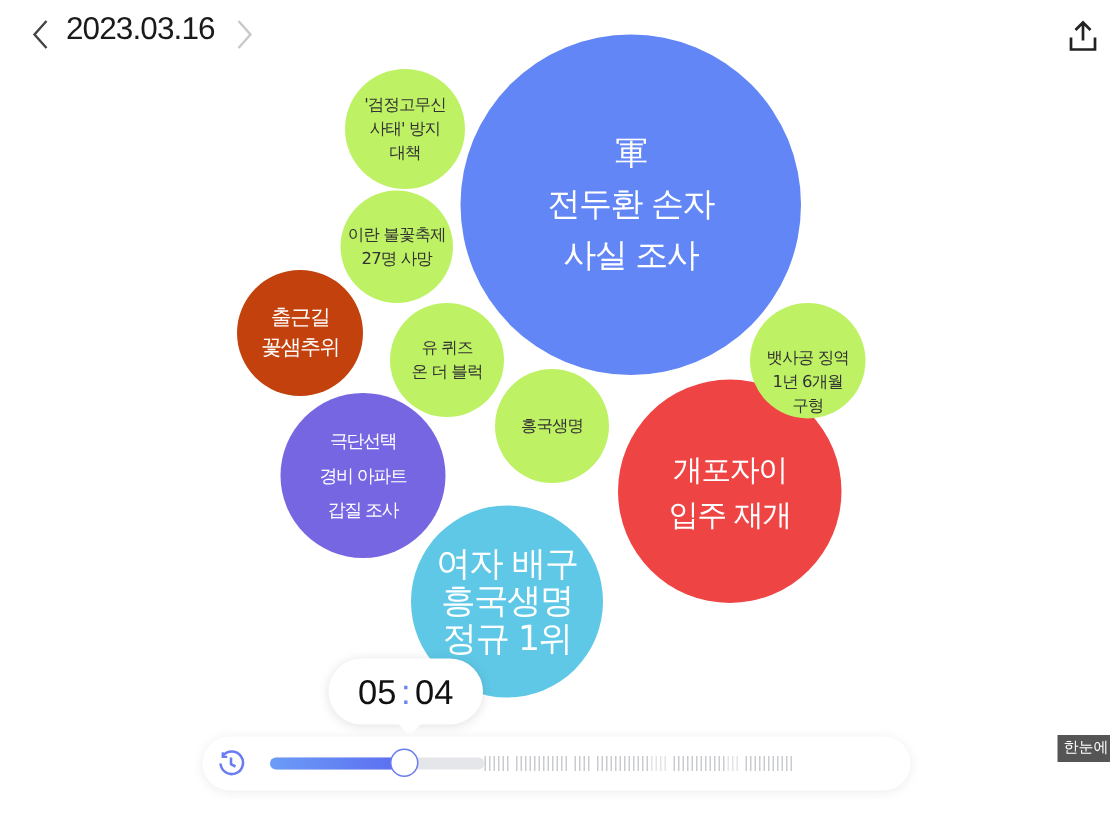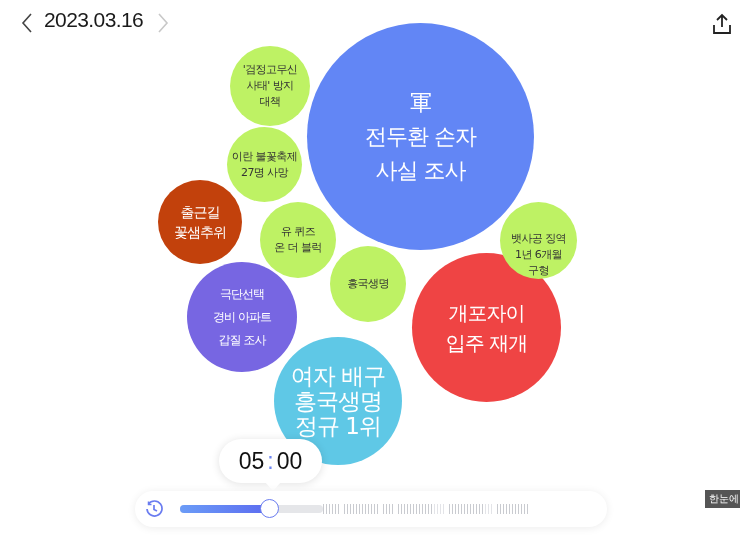--- a/index.html
+++ b/index.html
@@ -88,21 +88,21 @@
 <div class="bubble gray b8"><span>유 퀴즈
 온 더 블럭</span></div>
 <div class="bubble gray b9"><span>뱃사공 징역
 1년 6개월
 구형</span></div>
 <div class="bubble gray b10"><span>흥국생명</span></div>
 
 <div class="time-tip">
   <span>05</span>
   <span class="colon">:</span>
-  <span>00</span>
+  <span>04</span>
 </div>
 
 <div class="timebar">
   <div class="clock-btn">
     <svg width="20" height="20" viewBox="0 0 20 20">
         <path d="M4.5 5 A7.5 7.5 0 1 1 3 10" fill="none" stroke="#6a7cf0" stroke-width="1.7"></path>
         <path d="M4.5 2.5 L4.5 5.5 L7.5 5.5" fill="none" stroke="#6a7cf0" stroke-width="1.5"></path>
         <path d="M10 6 L10 10.5 L13 12" fill="none" stroke="#6a7cf0" stroke-width="1.7"></path>
       </svg>
   </div>

